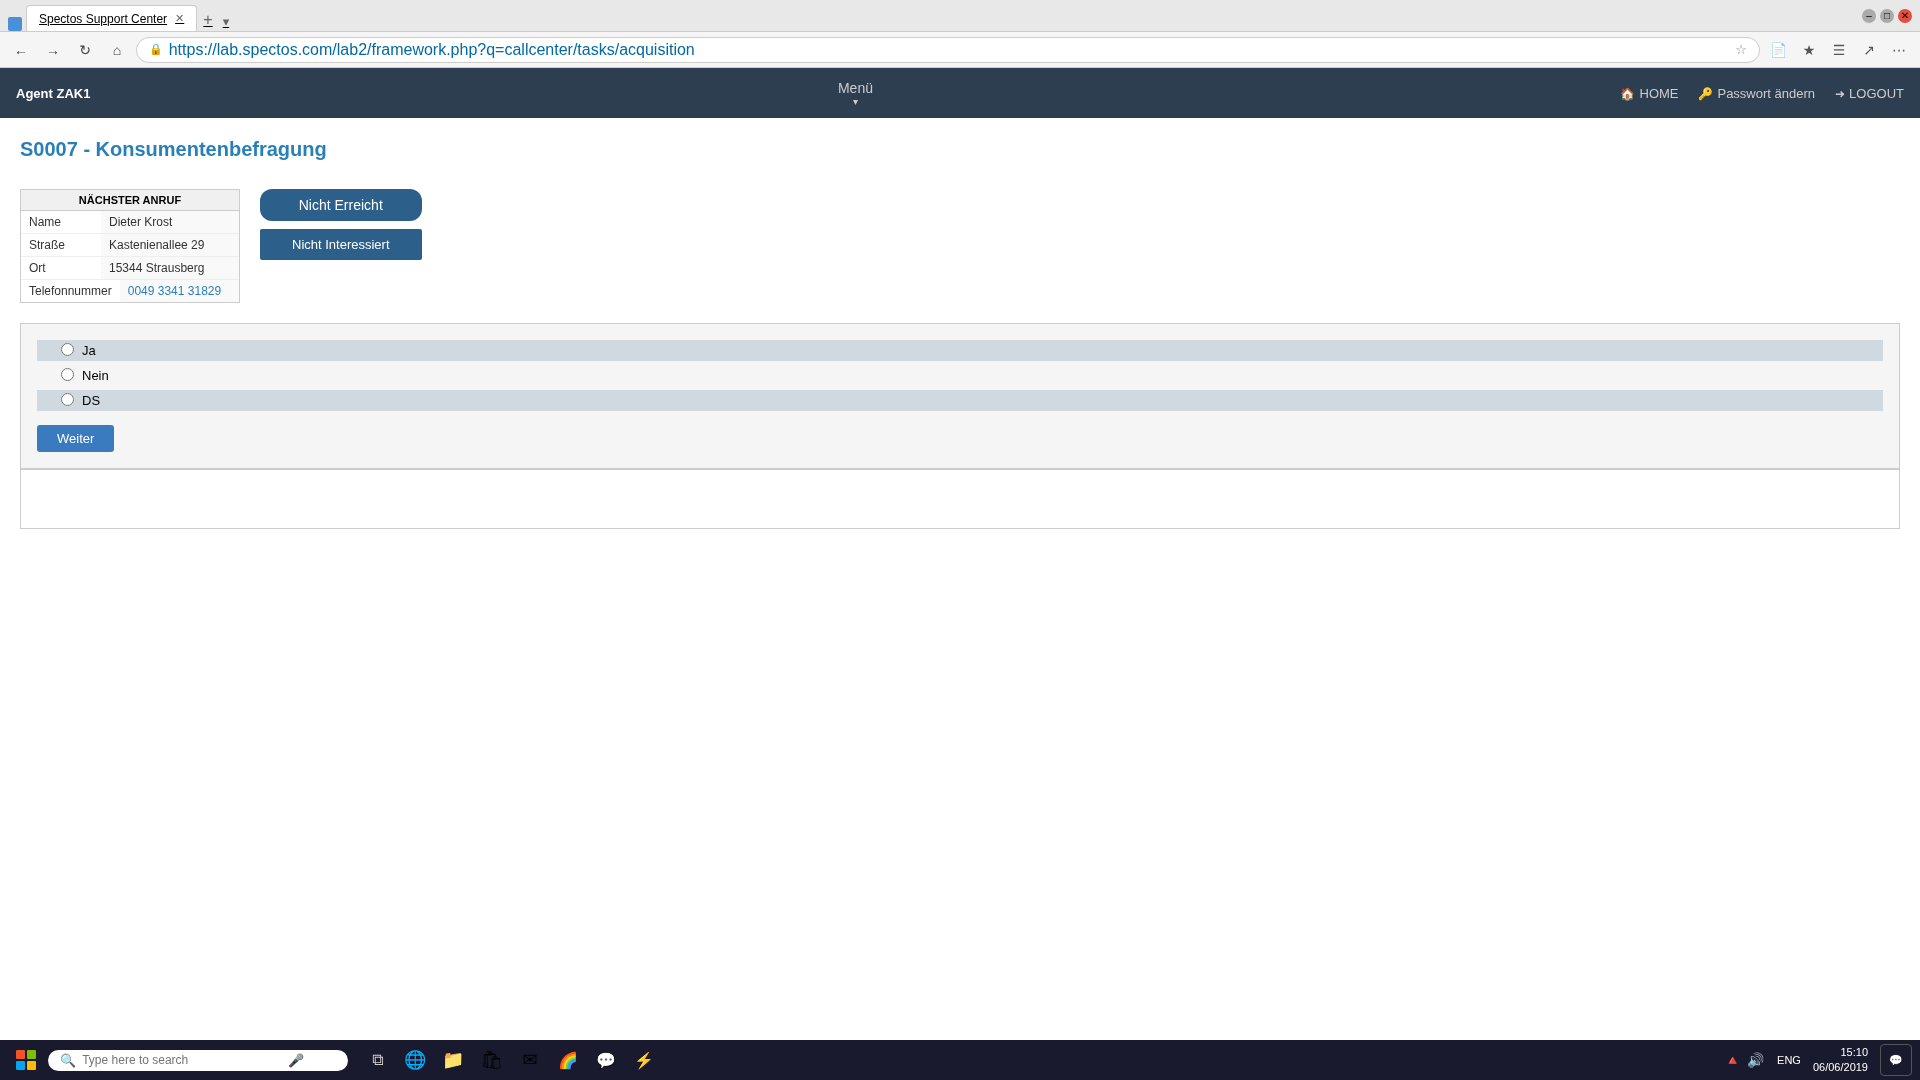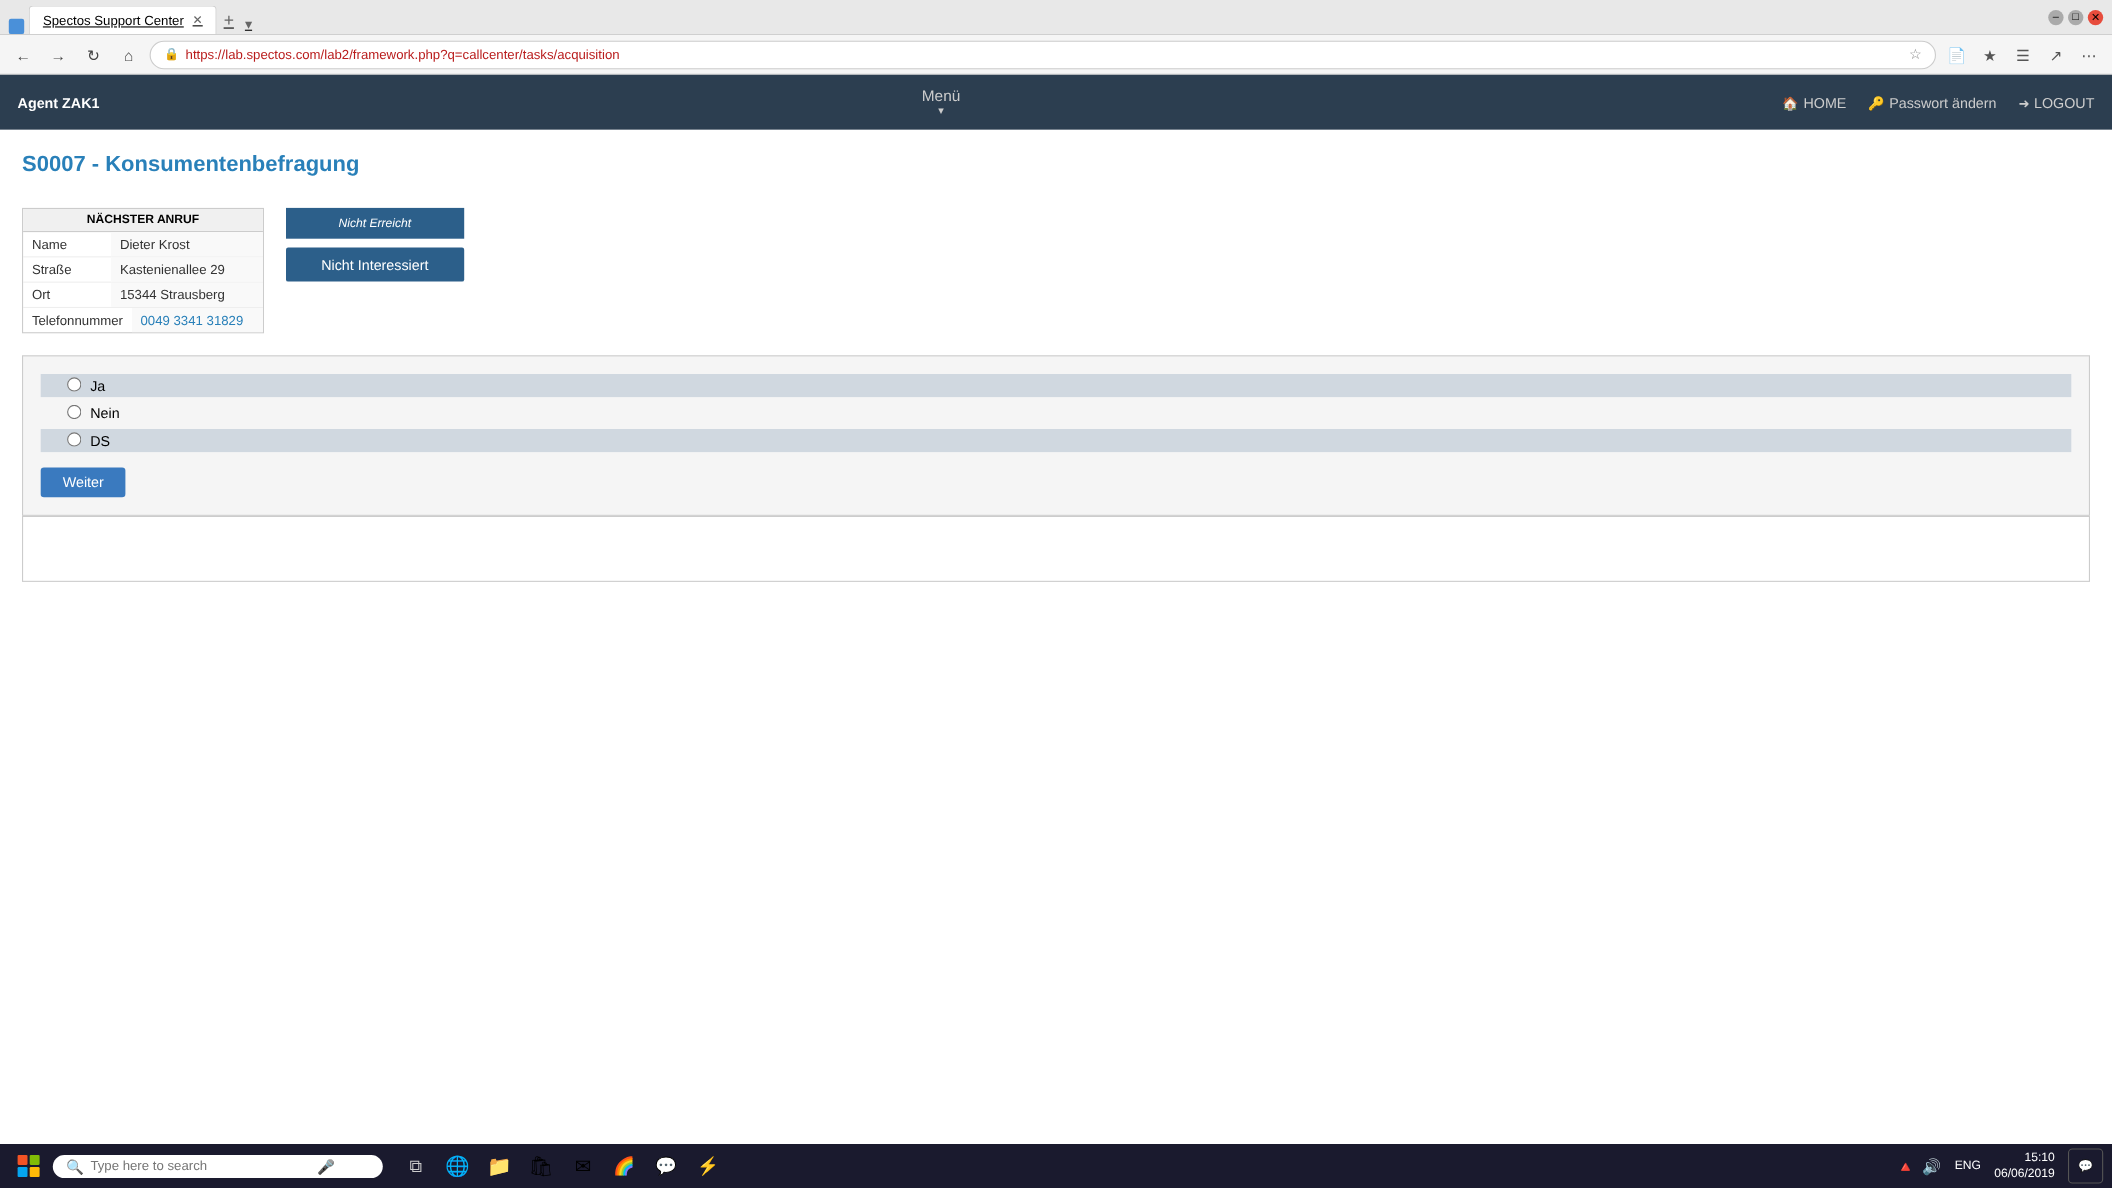--- a/index.html
+++ b/index.html
@@ -60,21 +60,21 @@
       height: 26px;
       border: 1px solid #ccc;
       border-radius: 13px;
       padding: 0 12px;
       font-size: 12px;
       background: #fff;
       display: flex;
       align-items: center;
       gap: 6px;
     }
-    .address-text { flex: 1; font-size: 12px; color: #b91c1c; }
+    .address-text { flex: 1; font-size: 16px; color: #0369a1; }
     .toolbar-icons { display: flex; gap: 4px; }
     .toolbar-icon { width: 26px; height: 26px; display: flex; align-items: center; justify-content: center; cursor: pointer; color: #555; font-size: 14px; border-radius: 50%; }
 
     
     .app-navbar {
       height: 50px;
       background: #2c3e50;
       display: flex;
       align-items: center;
       padding: 0 16px;
@@ -152,25 +152,24 @@
     .action-buttons {
       display: flex;
       flex-direction: column;
       gap: 8px;
     }
     .btn-nicht-erreicht {
       background: #2c5f8a;
       color: #fff;
       border: none;
       padding: 8px 20px;
-      font-size: 11px;
+      font-size: 14px;
       cursor: pointer;
-      border-radius: 0;
+      border-radius: 12px;
       min-width: 140px;
-      font-style: italic;
     }
     .btn-nicht-interessiert {
       background: #2c5f8a;
       color: #fff;
       border: none;
       padding: 8px 32px;
       font-size: 13px;
       cursor: pointer;
       border-radius: 2px;
       min-width: 140px;

